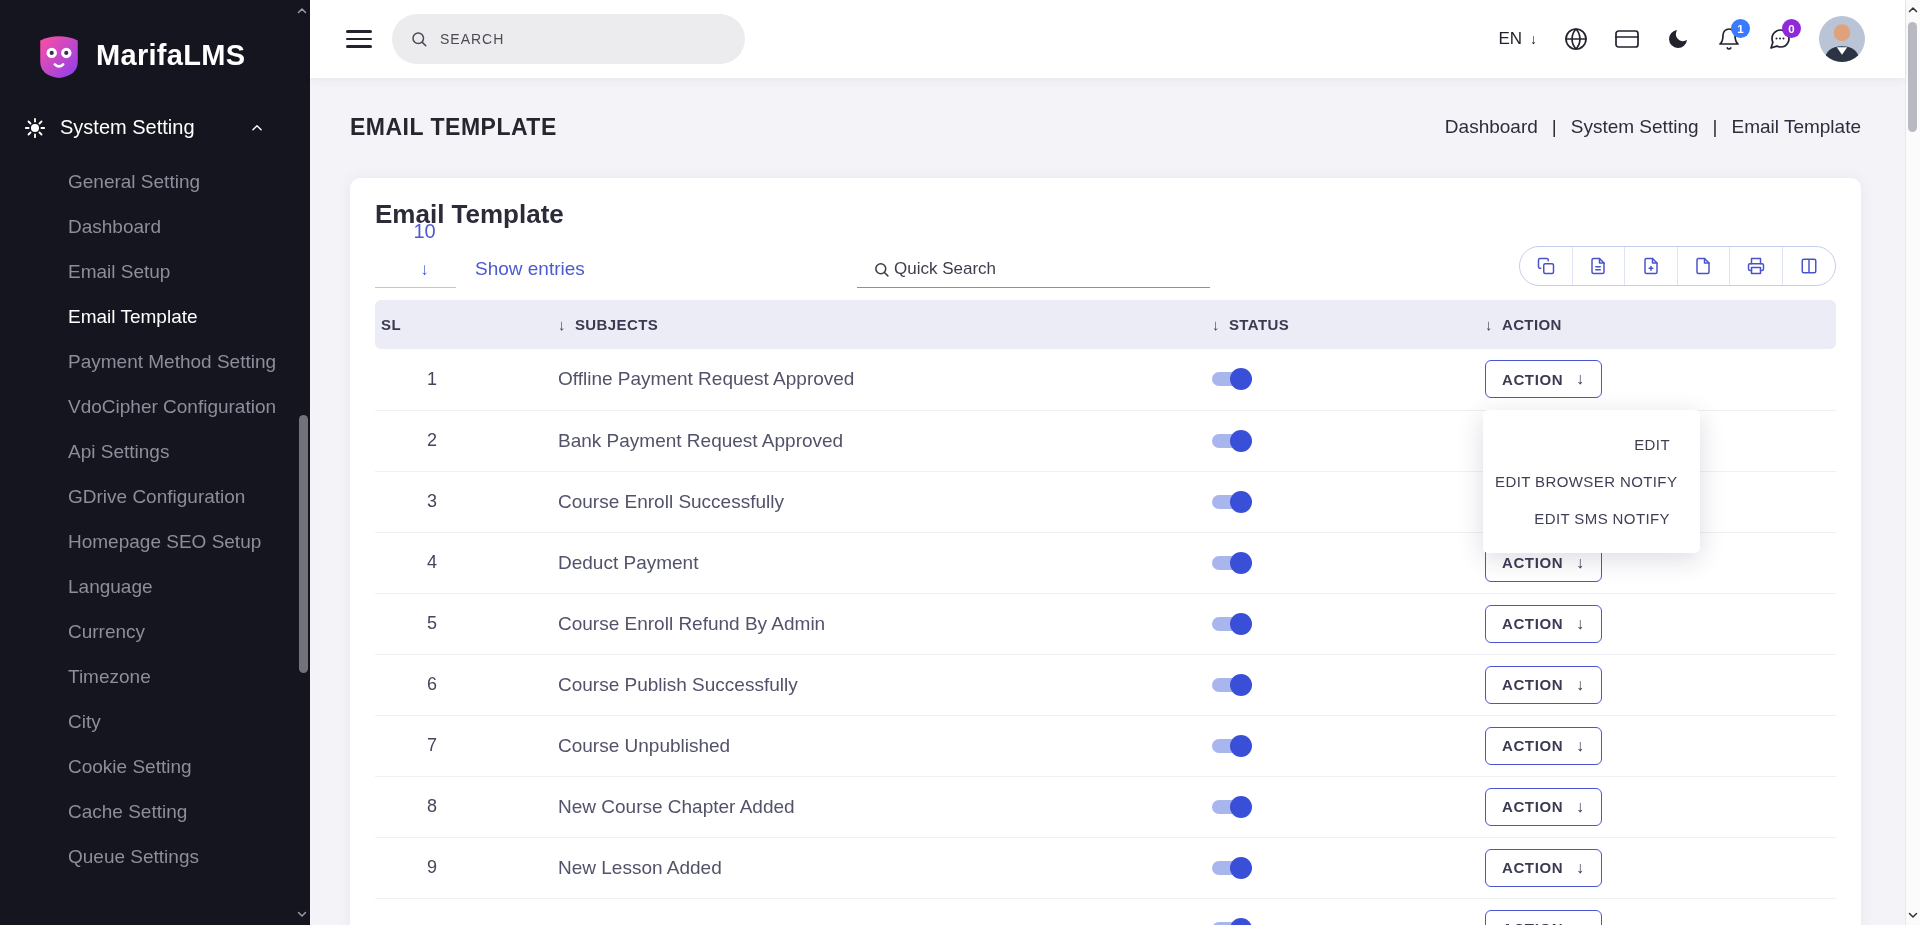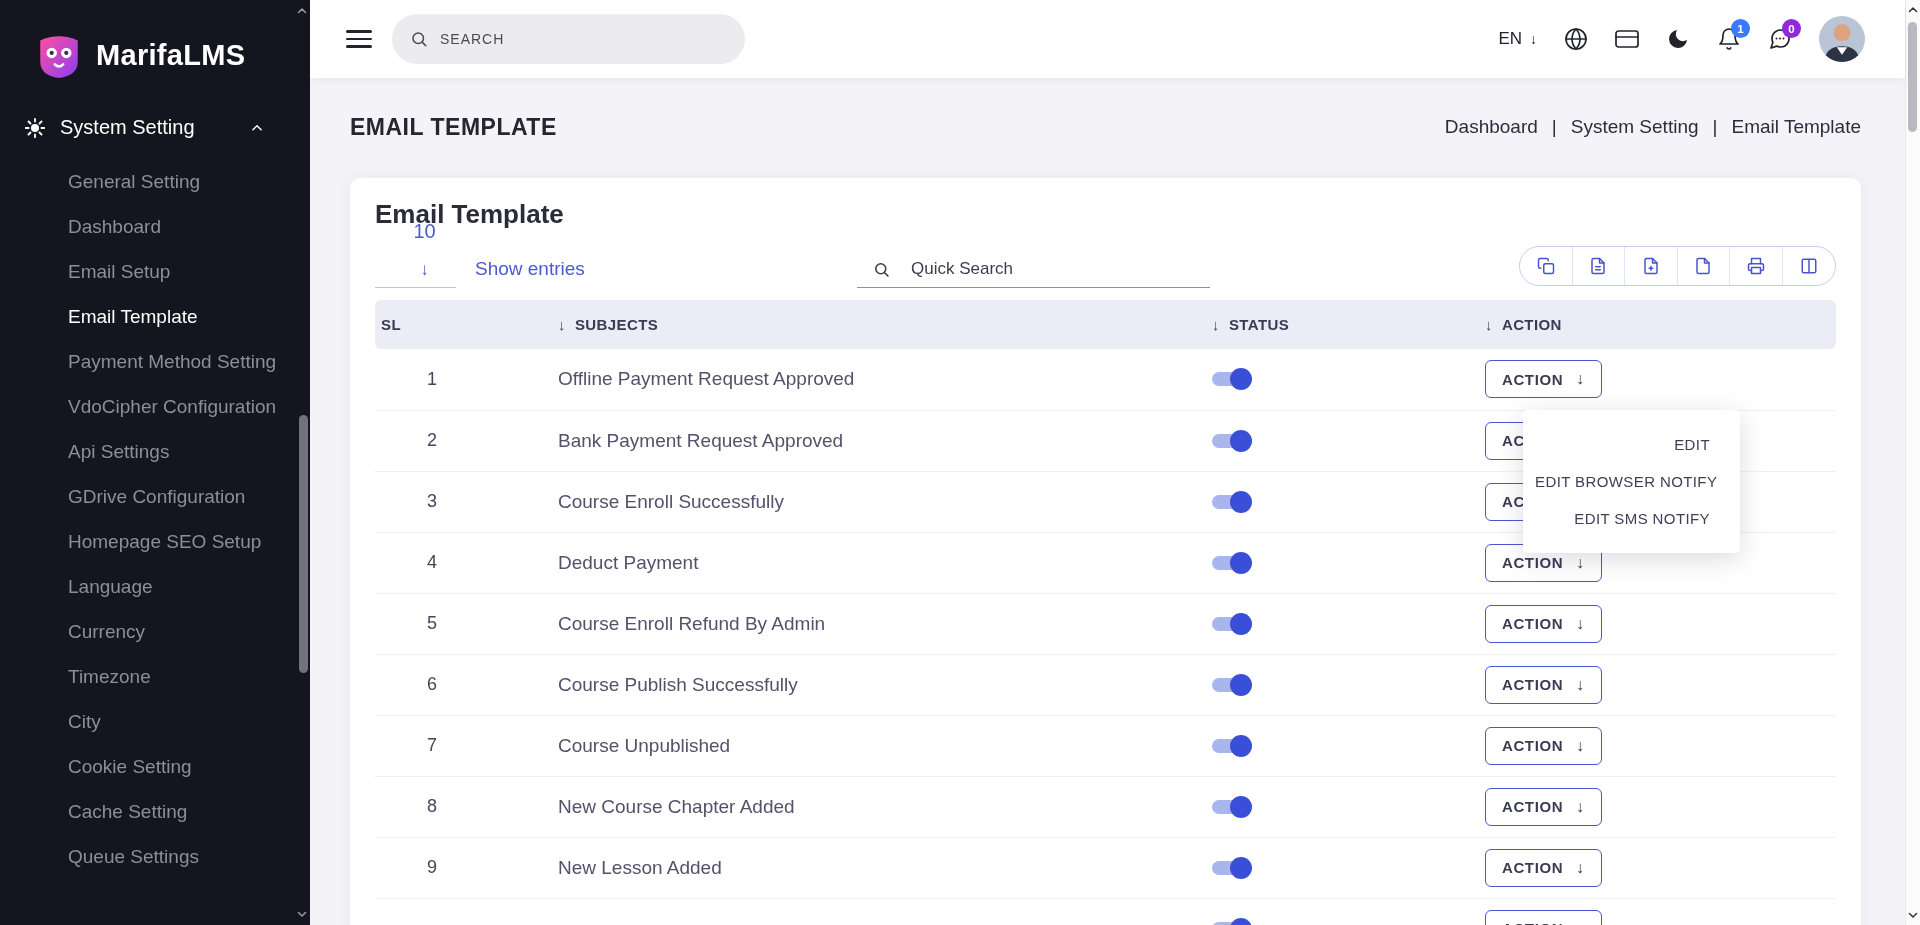--- a/index.html
+++ b/index.html
@@ -61,21 +61,21 @@
   .bc-item.current { cursor:default; }
   .bc-sep { margin:0 14px; color:#2d2d3c; }
 
   .card { background:#fff; border-radius:10px; box-shadow:0 0 14px rgba(80,80,120,.07); padding:20px 25px 0; min-height:800px; }
   .card-heading { font-size:26px; font-weight:600; color:#2b2b39; line-height:32px; margin-bottom:12px; }
 
   .controls { position:relative; height:46px; margin-bottom:12px; }
   .perpage { position:absolute; left:0; bottom:0; width:81px; padding:0 0 7px 18px; border-bottom:1px solid #c3c3d1; color:#4c5ad0; font-size:20px; display:flex; align-items:center; gap:14px; cursor:pointer;flex-direction:column; }
   .perpage .arr::before { content:"\2193"; font-size:17px; }
   .show-entries { position:absolute; left:100px; bottom:8px; color:#4c5ad0; font-size:19px; }
-  .quick-search { position:absolute; left:482px; bottom:0; width:353px; display:flex; align-items:center; gap:21px; padding:0 0 8px 16px; border-bottom:1px solid #8f8f9e; }
+  .quick-search { position:absolute; left:482px; bottom:0; width:353px; display:flex; align-items:center; gap:4px; padding:0 0 8px 16px; border-bottom:1px solid #8f8f9e; }
   .quick-search .ic svg { width:17px; height:17px; display:block; }
   .qs-input { flex:1; font-size:17px; color:#3d3d4d; }
   .qs-input::placeholder { color:#3d3d4d; }
   .export-group { position:absolute; right:0; bottom:2px; height:40px; display:flex; border:1px solid #c7cdf0; border-radius:20px; overflow:hidden; background:#fff; }
   .exp-btn { width:52.5px; display:flex; align-items:center; justify-content:center; border-right:1px solid #dfe3f6; color:#4a54c8; }
   .exp-btn:last-child { border-right:none; }
   .exp-btn svg { width:18px; height:18px; display:block; }
 
   .table-wrap { position:relative; }
   table { width:100%; border-collapse:collapse; table-layout:fixed; }
@@ -88,21 +88,21 @@
   td.col0 { padding-left:52px; font-size:18px; color:#45455e; }
   td.col1 { font-size:19px; color:#52526a; }
 
   .switch { position:relative; display:inline-block; width:40px; height:22px; vertical-align:middle; cursor:pointer; }
   .switch .track { position:absolute; left:0; top:4px; width:36px; height:14px; border-radius:7px; background:#a9b6ee; }
   .switch .thumb { position:absolute; right:0; top:0; width:22px; height:22px; border-radius:50%; background:#3a4fd7; }
 
   .action-btn { display:inline-flex; align-items:center; gap:13px; height:38px; padding:0 16px; background:#fff; border:1px solid #4b55cf; border-radius:6px; font-size:15px; font-weight:bold; letter-spacing:.6px; color:#3b3b52; }
   .action-btn .arr::before { content:"\2193"; font-size:16px; font-weight:normal; }
 
-  .action-dropdown { position:absolute; top:110px; left:1148px; width:217px; background:#fff; border-radius:5px; box-shadow:0 6px 26px rgba(40,40,80,.16); padding:16px 0; z-index:5; }
+  .action-dropdown { position:absolute; top:110px; left:1108px; width:217px; background:#fff; border-radius:5px; box-shadow:0 6px 26px rgba(40,40,80,.16); padding:16px 0; z-index:5; }
   .dd-item { text-align:right; padding:10px 30px 10px 12px; font-size:15px; color:#3e3e55; letter-spacing:.4px; cursor:pointer; white-space:nowrap; }
 
   
   .page-scroll { width:15px; flex-shrink:0; background:#fbfbfc; border-left:1px solid #e7e7ec; position:relative; }
   .page-scroll .sarr { position:absolute; left:1px; color:#33333c; cursor:pointer; }
   .page-scroll .sarr svg { width:12px; height:12px; display:block; }
   .ps-up { top:4px; }
   .ps-down { bottom:4px; }
   .page-scroll-thumb { position:absolute; top:22px; left:2px; width:9px; height:110px; background:#b9b9c1; border-radius:5px; cursor:pointer; }
 </style>

